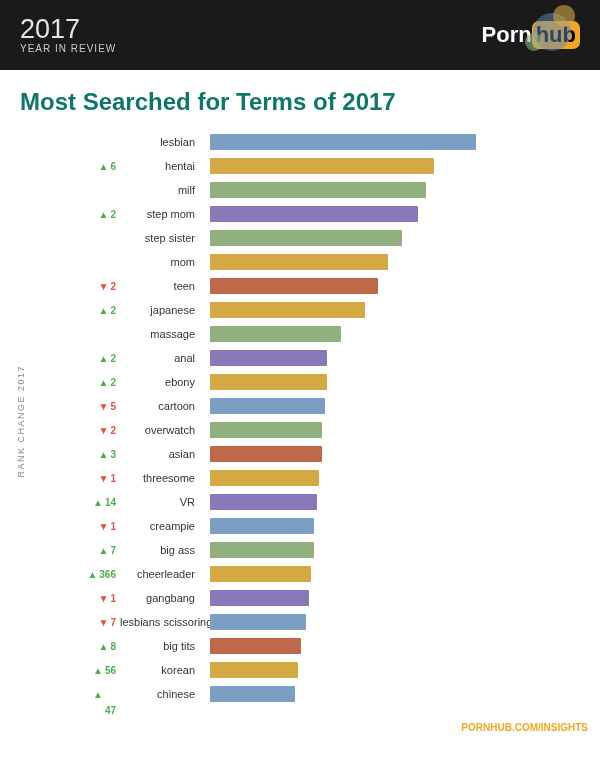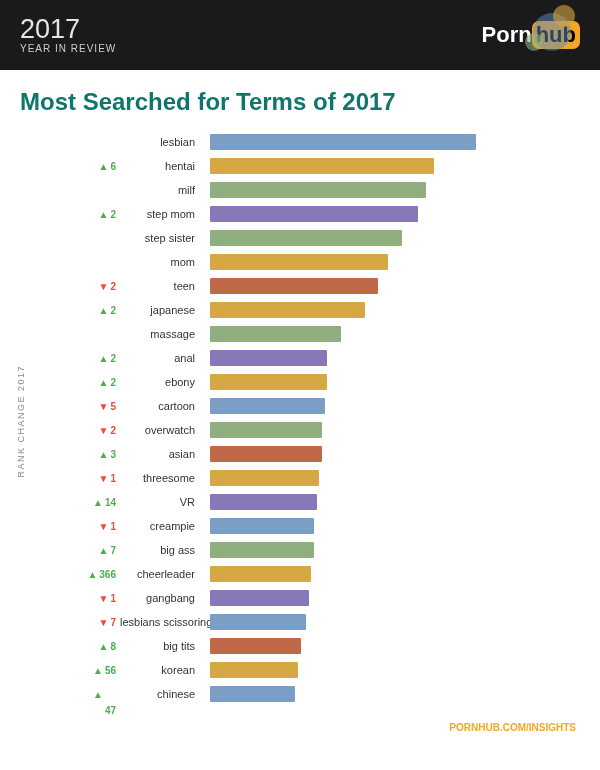--- a/index.html
+++ b/index.html
@@ -99,21 +99,21 @@
       height: 18px;
       display: flex;
       align-items: center;
     }
     .bar {
       height: 16px;
       border-radius: 1px;
     }
     .footer-url {
       text-align: right;
-      padding: 5px 24px;
+      padding: 5px 12px;
       font-size: 10px;
       color: #f5a623;
       font-weight: bold;
     }
   </style>
 </head>
 <body>
 
 <div class="header">
   <div class="year-logo">

